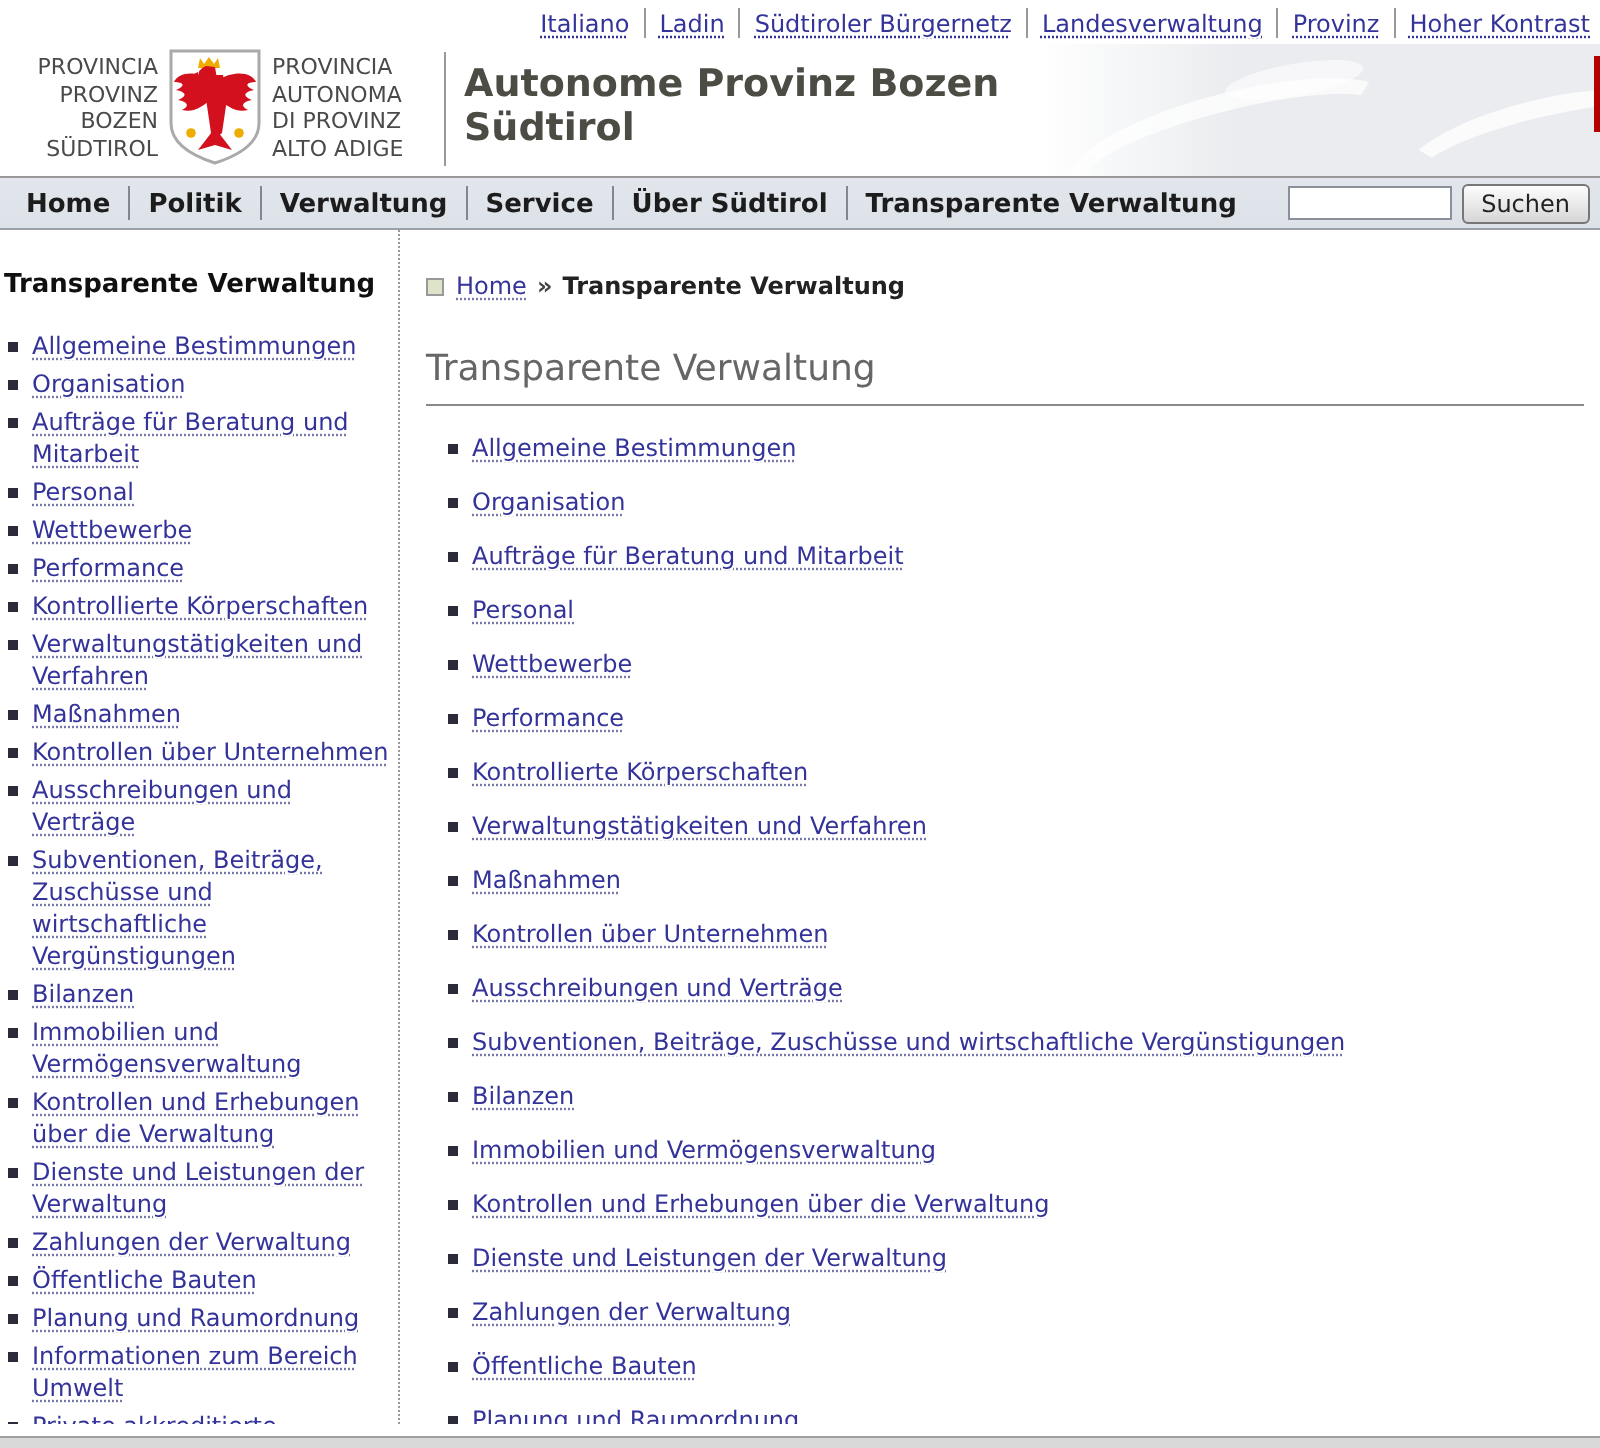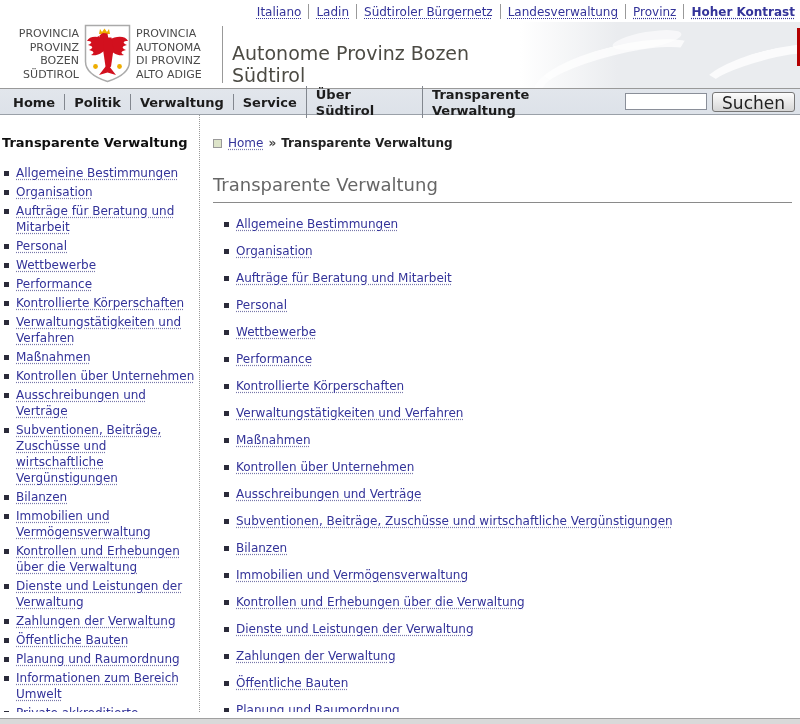--- a/index.html
+++ b/index.html
@@ -15,21 +15,21 @@
 
   
   .topbar { height: 22px; display: flex; justify-content: flex-end; align-items: center;
             padding-right: 3px; position: relative; z-index: 4; }
   .topbar ul { list-style: none; margin: 0; padding: 0; display: flex; align-items: center; }
   .topbar li { padding: 0 7px; line-height: 13px; }
   .topbar li + li { border-left: 1px solid #999; }
   .topbar li:last-child { padding-right: 2px; }
   .topbar a { color: var(--link); font-size: 12px;
               text-decoration: underline; text-decoration-style: dotted; text-underline-offset: 2px; }
-  .topbar li:last-child a { font-weight: bold; margin-top: 32px; }
+  .topbar li:last-child a { font-weight: normal; margin-top: 32px; }
 
   
   .header { height: 66px; position: relative; }
   .header-deco { position: absolute; right: 0; top: 0; width: 280px; height: 66px;
                  background: linear-gradient(to right, rgba(234,236,239,0), #eaecef 35%);
                  overflow: hidden; z-index: 0; }
   .swirl { position: absolute; border-radius: 50%; }
   .swirl.s1 { width: 170px; height: 50px; left: 12px; top: 24px; transform: rotate(-14deg);
               border: 9px solid transparent; border-top-color: rgba(255,255,255,.75); border-left-color: rgba(255,255,255,.55); }
   .swirl.s2 { width: 140px; height: 42px; right: -40px; top: 28px; transform: rotate(-14deg);
@@ -38,35 +38,35 @@
               background: rgba(255,255,255,.6); }
   .red-edge { position: absolute; right: 0; top: 6px; width: 3px; height: 38px; background: #b30000; }
 
   .logo { position: absolute; left: 3px; top: 2px; display: flex; align-items: center; z-index: 1;
           text-decoration: none; }
   .logo-col { font-size: 11px; line-height: 13.5px; color: #4a4a4a; font-weight: 500; }
   .logo-col.left  { width: 76px; text-align: right; margin-right: 5px; }
   .logo-col.right { width: 82px; text-align: left; margin-left: 5px; }
   .shield { display: block; }
   .logo-divider { position: absolute; left: 222px; top: 4px; width: 1px; height: 57px; background: #999; z-index: 1; }
-  .site-title { position: absolute; left: 232px; top: 20px; font-size: 19px; font-weight: normal;
+  .site-title { position: absolute; left: 232px; top: 9px; font-size: 19px; font-weight: bold;
                 color: var(--title-color); line-height: 22px; z-index: 1; }
 
   
   .navbar { height: 27px; border-top: 1px solid #999; border-bottom: 1px solid #9aa0a8;
             background: linear-gradient(#e2e6ec, var(--navbar-bg));
             display: flex; align-items: center; position: relative; z-index: 3; }
   .navbar ul { list-style: none; margin: 0; padding: 0 0 0 4px; display: flex; align-items: center; }
   .navbar li { padding: 0 9px; line-height: 15px; }
   .navbar li + li { border-left: 1px solid #82878f; }
   .navbar a { font-size: 13px; font-weight: bold; color: #1c1c1c; text-decoration: none; }
   .search { margin-left: auto; display: flex; align-items: center; padding-right: 5px; }
   .search input { width: 82px; height: 17px; border: 1px solid #8a8f99; background: #fff;
                   font-size: 12px; padding: 0 3px; font-family: inherit; }
-  .search button { margin-left: 5px; height: 20px; padding: 0 9px; font-size: 17px; color: #222;
+  .search button { margin-left: 5px; height: 20px; padding: 0 9px; font-size: 12px; color: #222;
                    border: 1px solid #777; border-radius: 3px;
                    background: linear-gradient(#fdfdfd, #d6d6d6); font-family: inherit; }
 
   
   .content-wrap { display: flex; align-items: stretch; height: 597px; overflow: hidden; }
 
   .sidebar { width: 200px; min-width: 200px; border-right: 1px dotted #999;
              padding: 20px 4px 0 2px; }
   .sidebar h2 { font-size: 13px; color: #101010; margin: 0 0 15px 0; }
   .side-list { list-style: none; margin: 0; padding: 0; }

